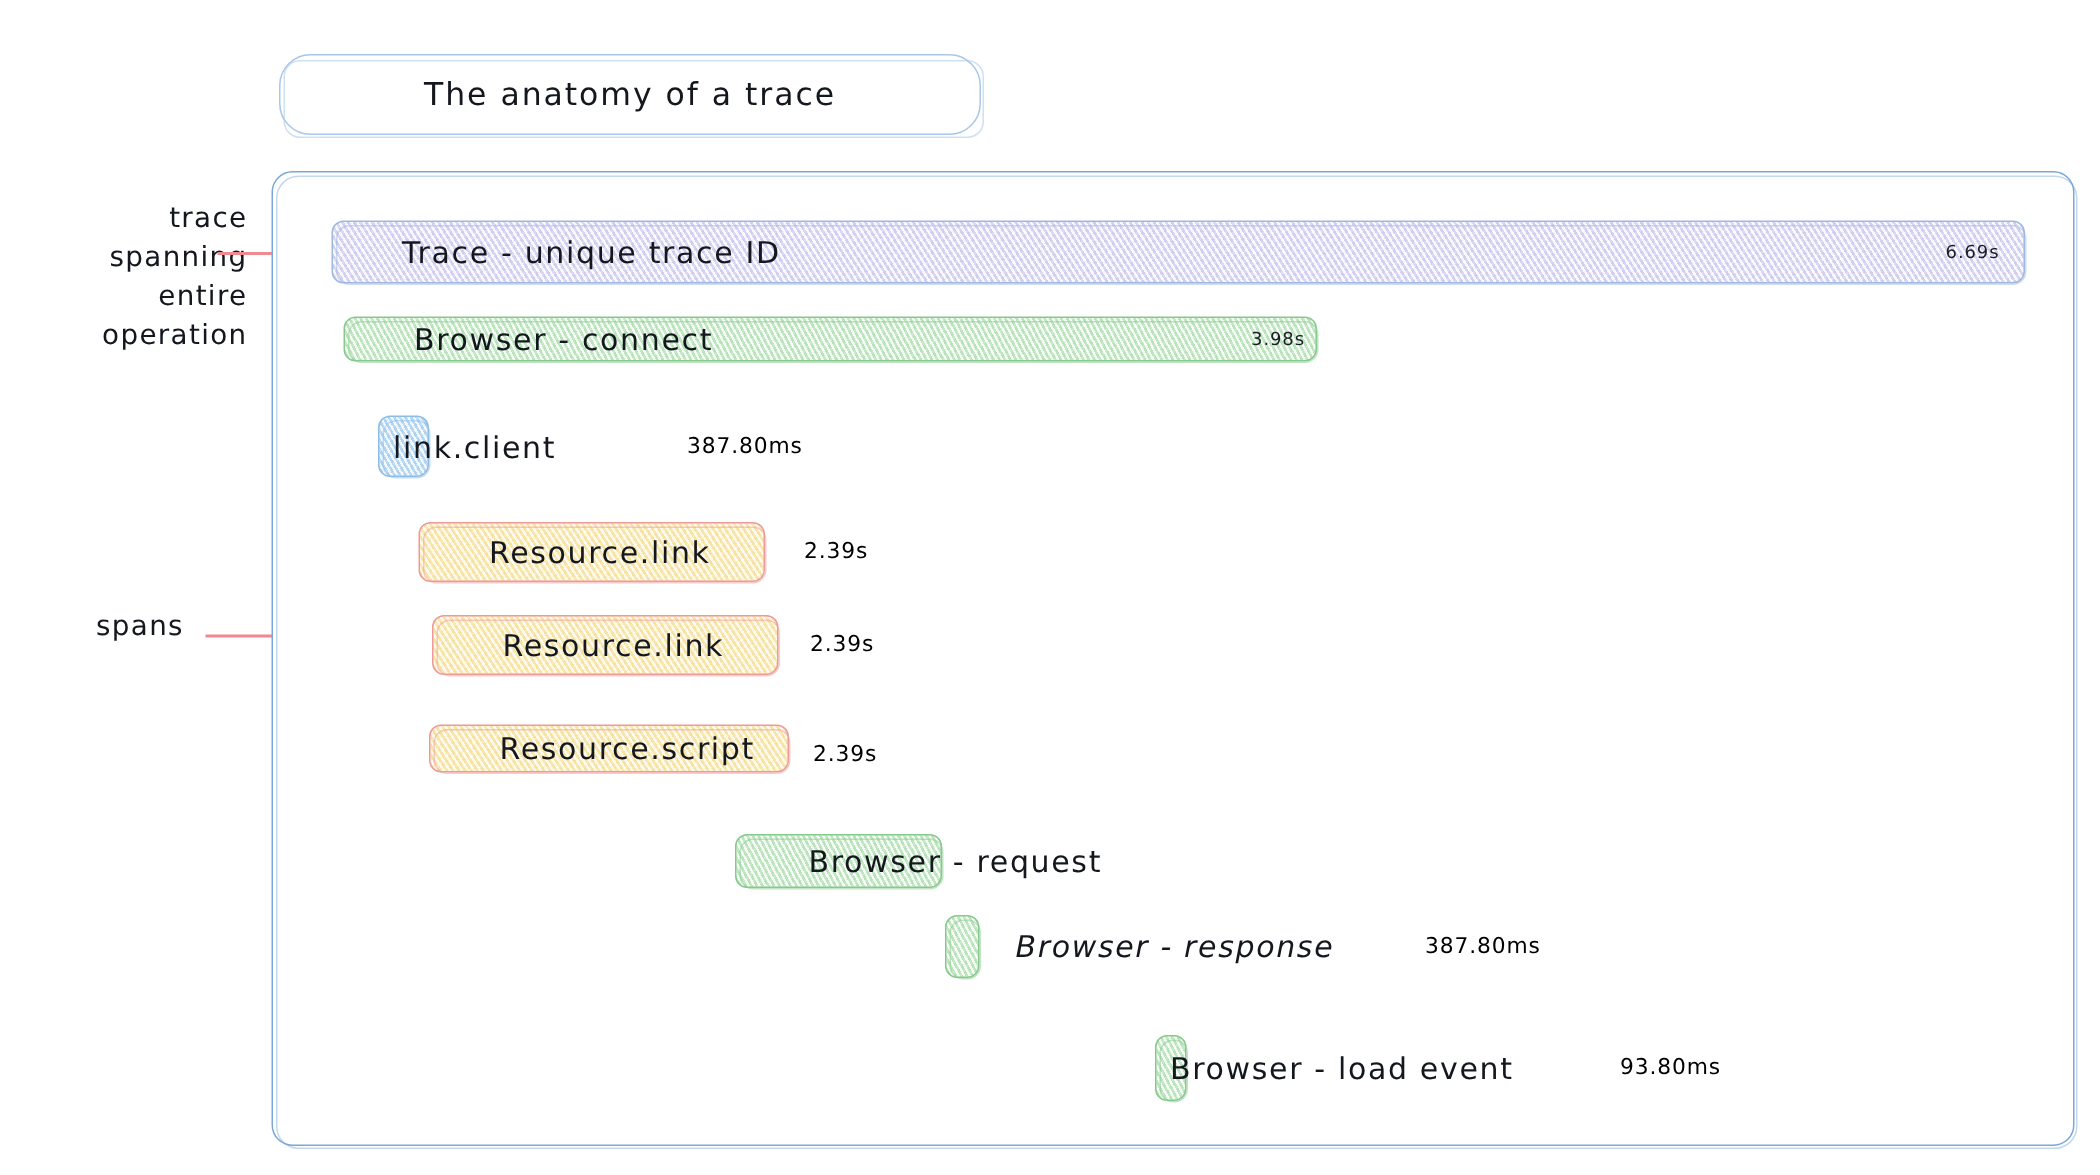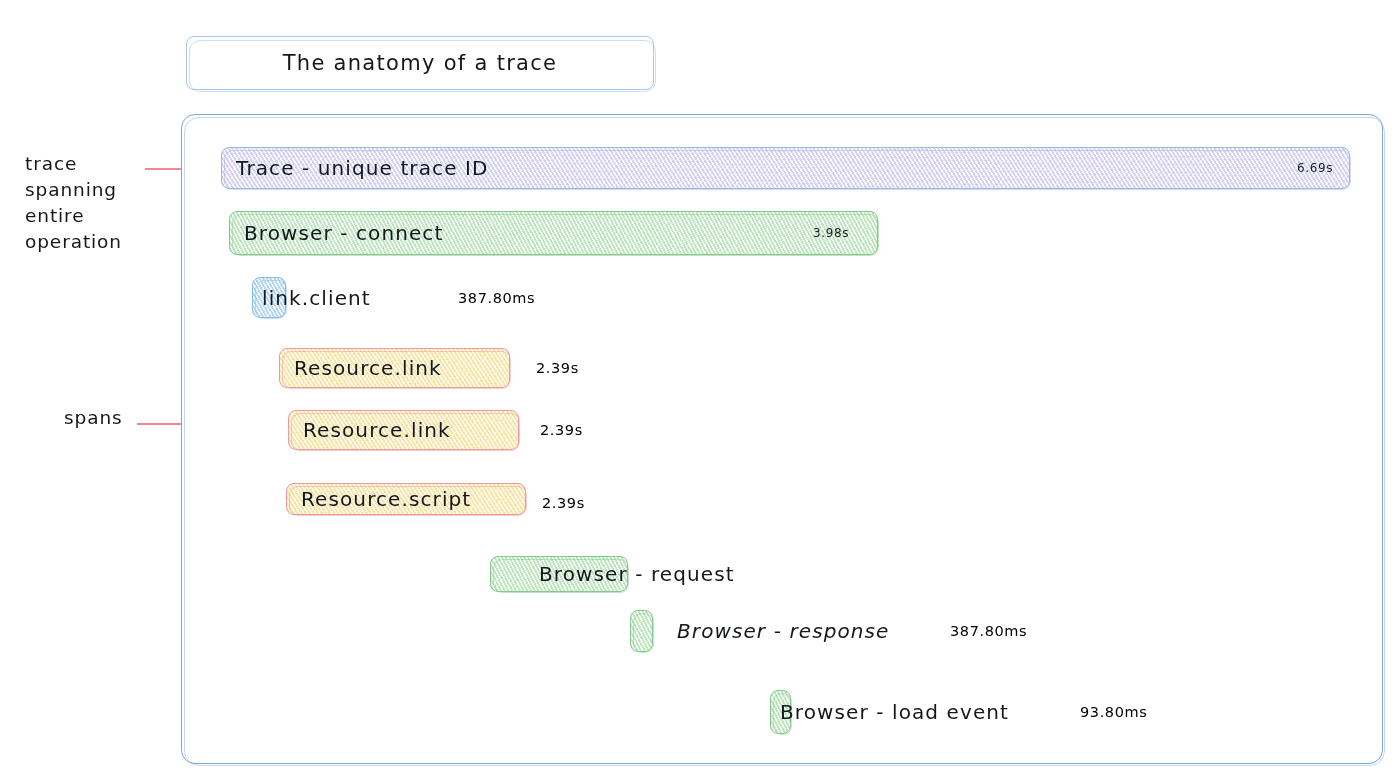--- a/index.html
+++ b/index.html
@@ -24,21 +24,21 @@
   }
 
   
   #title-box {
     position: absolute;
     left: 186px;
     top: 36px;
     width: 468px;
     height: 54px;
     border: 1.6px solid #a9c7ea;
-    border-radius: 8px;
+    border-radius: 21px;
     background: #ffffff;
     box-sizing: border-box;
   }
   #title-box::after {
     content: "";
     position: absolute;
     left: 2px; top: 3px; right: -3px; bottom: -3px;
     border: 1.1px solid rgba(169,199,234,0.55);
     border-radius: 11px;
     pointer-events: none;
@@ -76,21 +76,21 @@
 
   
   .annot-text {
     position: absolute;
     font-size: 18.5px;
     line-height: 26px;
     letter-spacing: 0.9px;
     color: #14181e;
     white-space: pre-line;
   }
-  #annot-trace-text { left: 25px; top: 151px; width: 140px; }
+  #annot-trace-text { left: 25px; top: 133px; width: 140px; text-align: right; }
   #annot-spans-text { left: 64px; top: 405px; }
 
   .leader {
     position: absolute;
     height: 1.7px;
     background: #ef8a92;
   }
   .bracket {
     position: absolute;
     width: 1.7px;
@@ -117,20 +117,21 @@
   }
   .bar-label {
     position: absolute;
     left: 14px;
     top: 50%;
     transform: translateY(-50%);
     white-space: nowrap;
     font-size: 20px;
     letter-spacing: 1.1px;
     color: #14181e;
+    padding-left: 32px;
   }
   .bar-dur {
     position: absolute;
     top: 50%;
     transform: translateY(-50%);
     white-space: nowrap;
     font-size: 12px;
     letter-spacing: 0.6px;
     color: #1a1f25;
   }
@@ -208,24 +209,24 @@
 <div id="bracket-spans" class="bracket"></div>
 
 <div id="trace-container"></div>
 
 <div id="span-layer">
     <div class="bar c-purple" style="left: 221px; top: 147px; width: 1129px; height: 42px;">
       <div class="bar-shadow"></div>
       <div class="bar-label hand">Trace - unique trace ID</div>
       <div class="bar-dur hand" style="right: 16px;">6.69s</div>
     </div>
-    <div class="bar c-green" style="left: 229px; top: 211px; width: 649px; height: 44px;">
+    <div class="bar c-green" style="left: 229px; top: 211px; width: 649px; height: 30px;">
       <div class="bar-shadow"></div>
       <div class="bar-label hand">Browser - connect</div>
-      <div class="bar-dur hand" style="right: 28px; text-align: center;">3.98s</div>
+      <div class="bar-dur hand" style="right: 7px; text-align: center;">3.98s</div>
     </div>
     <div class="bar c-blue" style="left: 252px; top: 277px; width: 34px; height: 41px;">
       <div class="bar-shadow"></div>
     </div>
     <div class="label-outside hand" style="left: 262px; top: 297.5px;">link.client</div>
     <div class="dur-outside hand" style="left: 458px; top: 297.5px;">387.80ms</div>
     <div class="bar c-yellow" style="left: 279px; top: 348px; width: 231px; height: 40px;">
       <div class="bar-shadow"></div>
       <div class="bar-label hand">Resource.link</div>
     </div>

